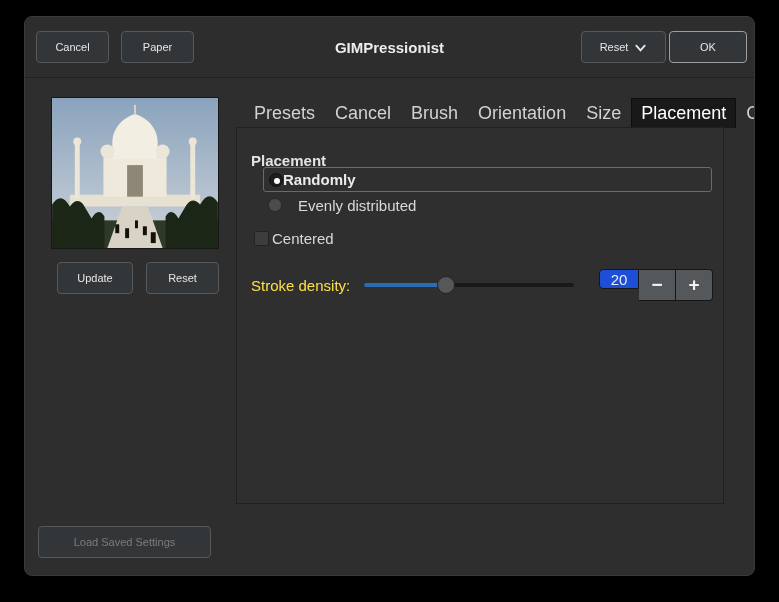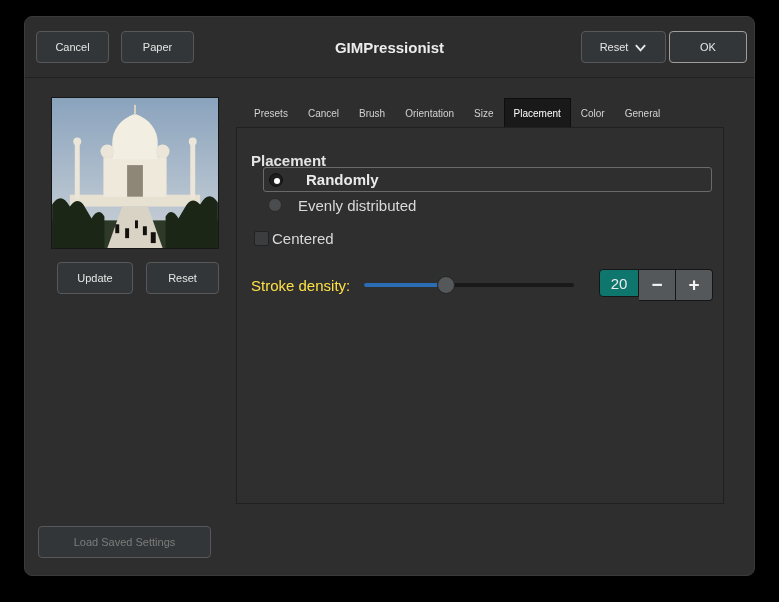--- a/index.html
+++ b/index.html
@@ -38,33 +38,33 @@
   }
   .preview svg { display:block; width:100%; height:100%; }
   .pv-update { position:absolute; left:32px;  top:245px; min-width:76px; }
   .pv-reset  { position:absolute; left:121px; top:245px; min-width:73px; }
   
   .tabs {
     position:absolute; left:211px; top:81px; height:30px; display:flex; align-items:stretch;
     padding-left:8px;
   }
   .tab {
-    display:flex; align-items:center; padding:0 9px; font-size:10px; color:#d2d2d2;
+    display:flex; align-items:center; padding:0 9px; font-size:18px; color:#d2d2d2;
     border:1px solid transparent; border-bottom:none; white-space:nowrap; cursor:default;
   }
   .tab.active { background:#191919; color:#ffffff; border-color:#0e0e0e; }
   .notebook-frame {
     position:absolute; left:211px; top:110px; width:488px; height:377px;
     border:1px solid #202020; background:#2f2f2f;
   }
   .panel-heading { position:absolute; left:226px; top:135px; font-weight:bold; color:#e3e3e3; }
   
   .radio-frame {
     position:absolute; left:238px; top:150px; width:449px; height:25px;
-    border:1px solid #6a6a6a; border-radius:3px; display:flex; align-items:center; padding-left:5px; gap:23px;
+    border:1px solid #6a6a6a; border-radius:3px; display:flex; align-items:center; padding-left:5px; gap:0;
   }
   .radio-row2 { position:absolute; left:243px; top:179px; height:18px; display:flex; align-items:center; gap:16px; }
   .radio {
     width:14px; height:14px; border-radius:50%; background:#1e1e1e; border:1px solid #121212;
     position:relative; flex:0 0 auto;
   }
   .radio.unselected { background:#4a4c4e; border-color:#2a2a2a; }
   .radio.selected::after {
     content:""; position:absolute; left:4px; top:4px; width:6px; height:6px; border-radius:50%; background:#ffffff;
   }
@@ -77,21 +77,21 @@
   .density-label { position:absolute; left:226px; top:252px; height:32px; display:flex; align-items:center; color:#fde047; }
   .slider { position:absolute; left:339px; top:252px; width:210px; height:32px; }
   .slider .track { position:absolute; left:0; top:14px; width:100%; height:4px; background:#191919; border-radius:2px; }
   .slider .fill  { position:absolute; left:0; top:14px; width:82px; height:4px; background:#2a6db5; border-radius:2px; }
   .slider .handle {
     position:absolute; left:73px; top:7px; width:18px; height:18px; border-radius:50%;
     background:#54585b; border:1px solid #232323;
   }
   .spin { position:absolute; left:574px; top:252px; height:32px; display:flex; }
   .spin .value {
-    width:40px; height:28px; background:#0f766e; border:1px solid #161616;
+    width:40px; height:20px; background:#1d4ed8; border:1px solid #161616;
     display:flex; align-items:center; justify-content:center; color:#eaeaea;
     border-radius:4px 0 0 4px;
   }
   .spin .sbtn {
     width:37px; height:32px; background:#55585a; border:1px solid #161616; border-left:none;
     display:flex; align-items:center; justify-content:center; color:#f2f2f2;
     font-size:19px; font-weight:bold;
   }
   .spin .sbtn.plus { border-radius:0 4px 4px 0; }
   

